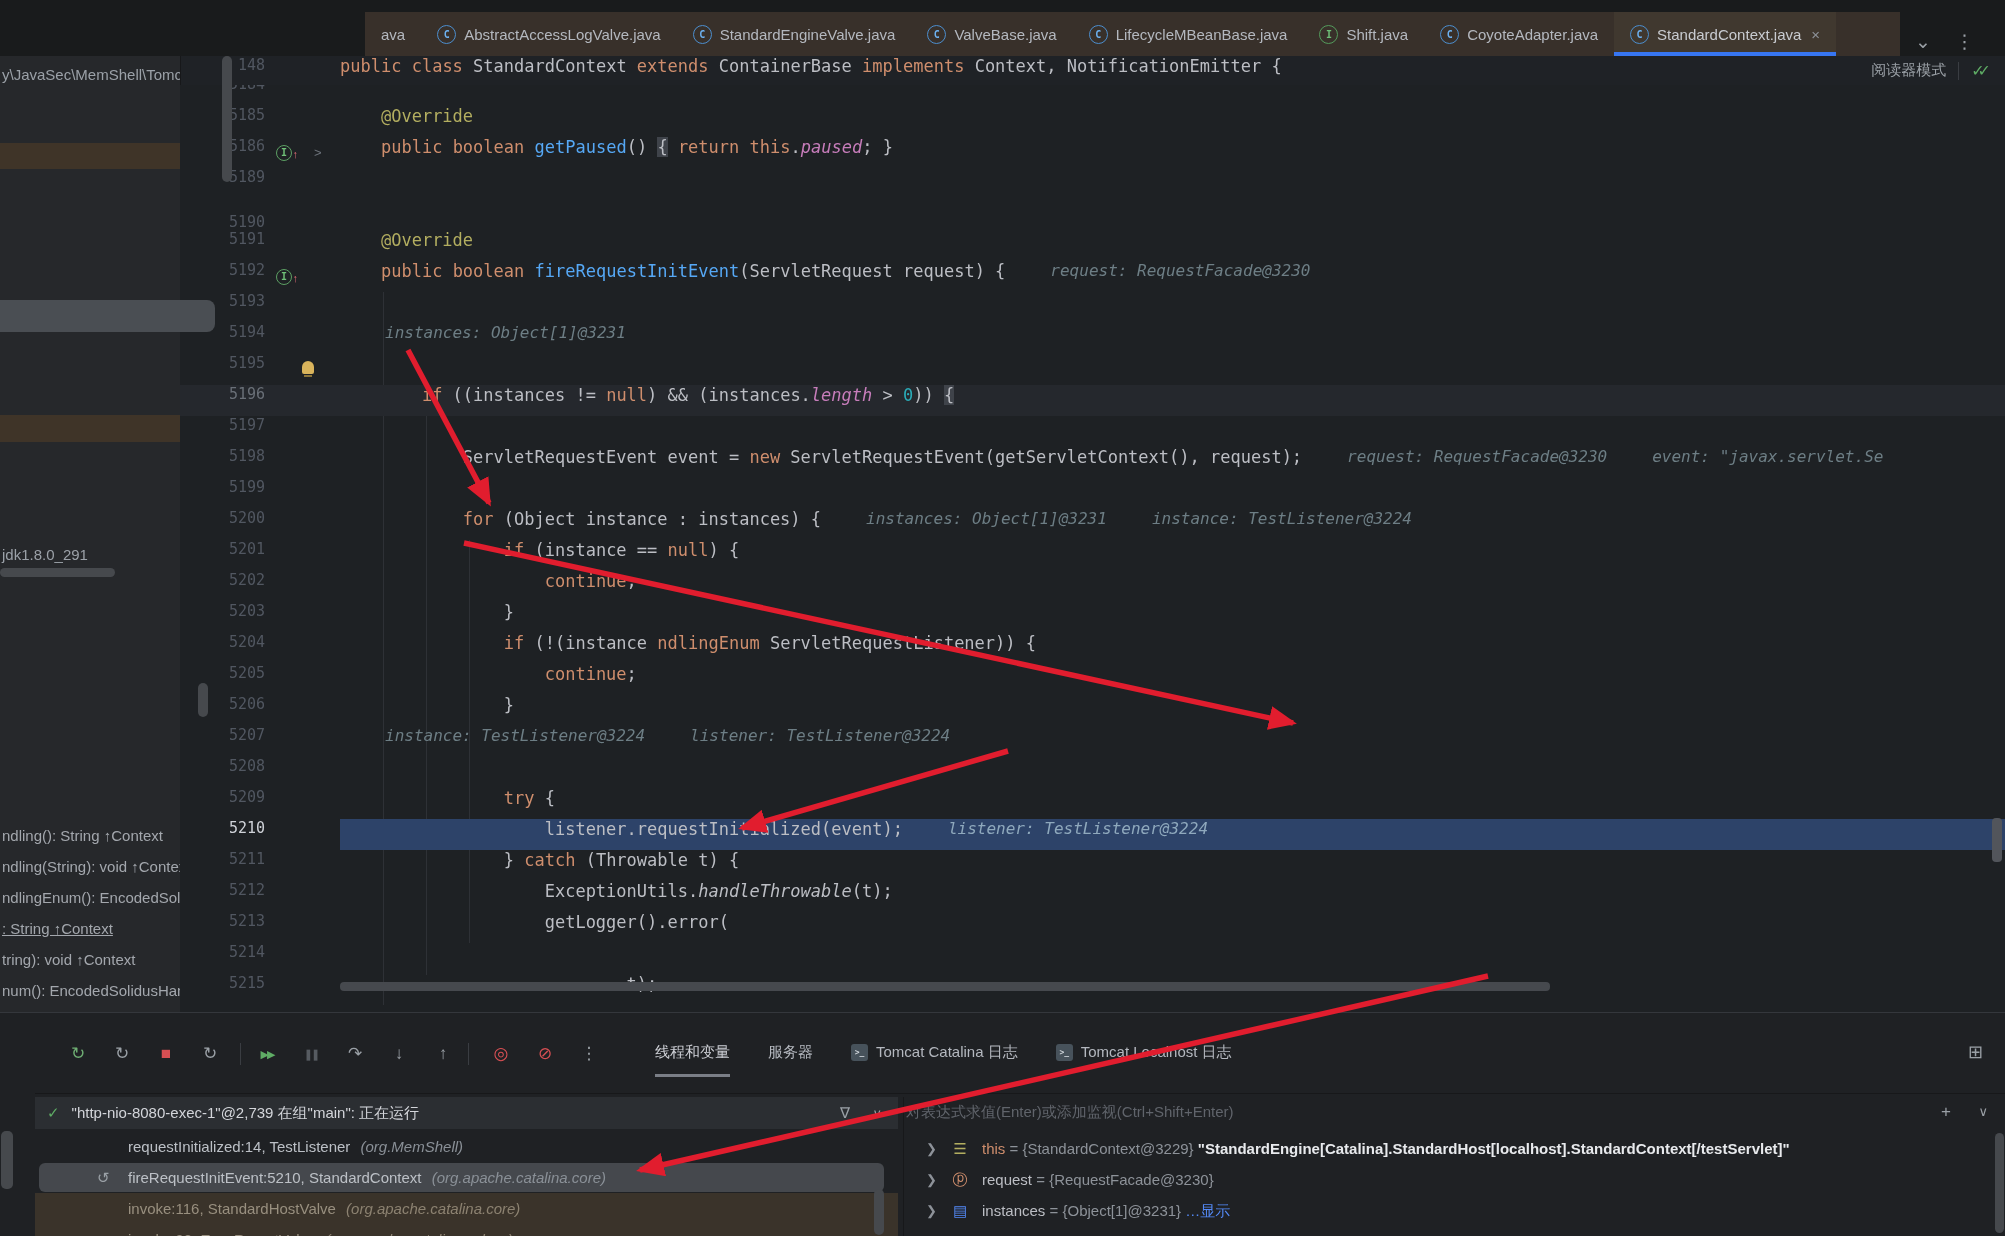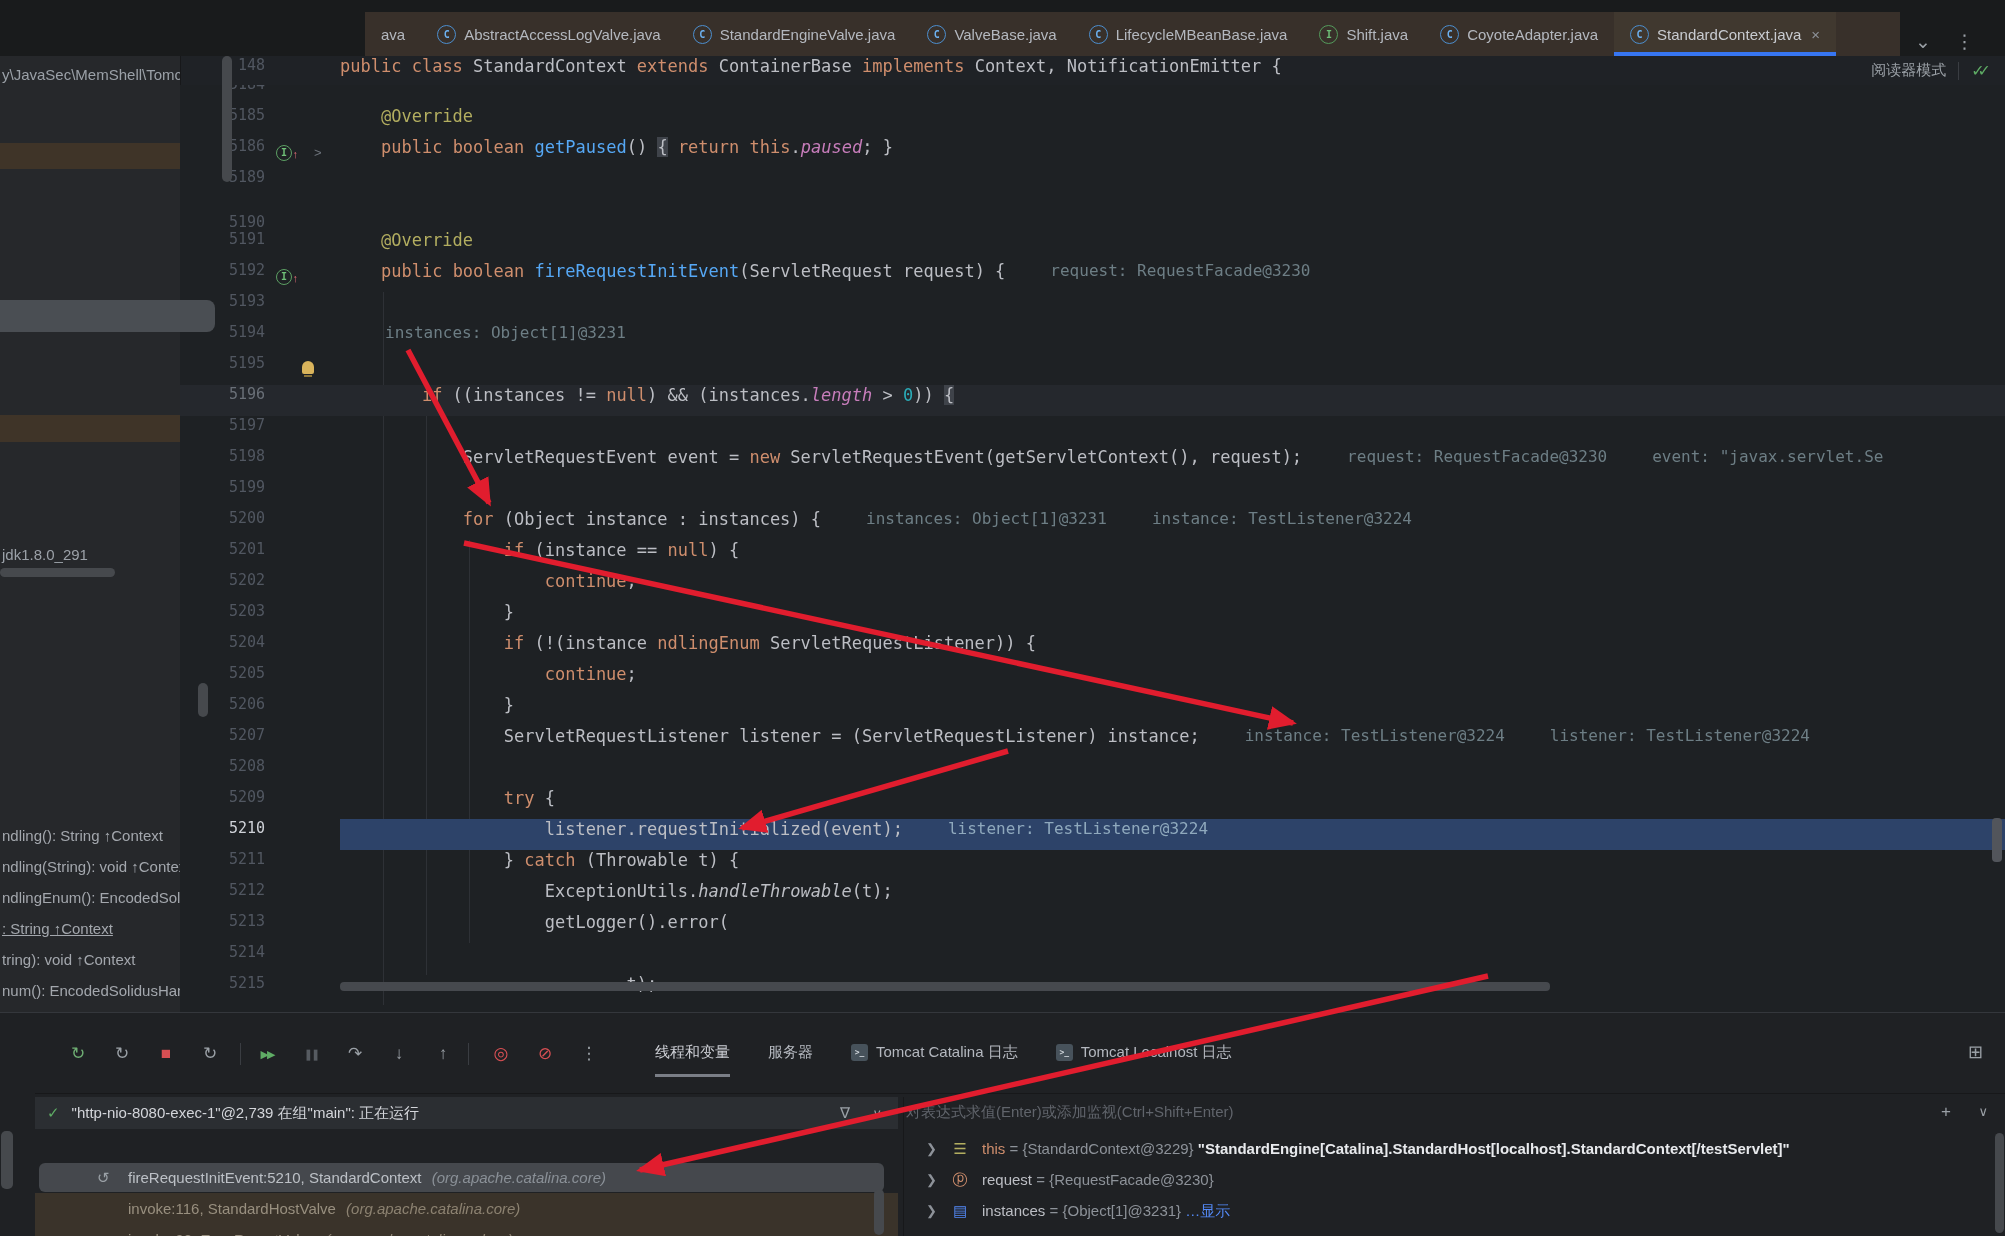--- a/index.html
+++ b/index.html
@@ -45,21 +45,21 @@
   .row.hl .num{color:#6a7078;}
   .row.exec{background:linear-gradient(90deg,rgba(0,0,0,0) 160px,#2d4369 160px);}
   .row.exec .num{color:#cfd2d8;}
   .codewrap{position:absolute;left:160px;top:0;display:flex;white-space:pre;font:17px "DejaVu Sans Mono",monospace;}
   .tk-k{color:#cf8e6d}.tk-d{color:#bcbec4}.tk-s{color:#6aab73}.tk-n{color:#2aacb8}
   .tk-f{color:#c77dbb;font-style:italic}.tk-a{color:#b3ae60}.tk-m{color:#56a8f5}
   .tk-sf{color:#c77dbb;font-style:italic}.tk-im{font-style:italic;color:#bcbec4}
   .tk-box{background:#3f434a;}
   .tk-chip{background:#3d4043;color:#8f9398;border-radius:4px;padding:1px 6px;margin:0 2px;
            font:14px "Liberation Sans",sans-serif;align-self:center;line-height:20px;}
-  .hint{color:#6d7e85;margin-left:45px;font-size:16px;}
+  .hint{font-style:italic;color:#6d7e85;margin-left:45px;font-size:16px;}
   .row.exec .hint{color:#8fa9bd;}
   .ovr{position:absolute;left:96px;top:7px;width:15px;height:15px;}
   .ovr .circ{position:absolute;left:0;top:1px;width:14px;height:14px;border:1px solid #5c9f63;border-radius:50%;
              color:#6fbf77;font:bold 10px "DejaVu Sans Mono",monospace;text-align:center;line-height:14px;}
   .ovr .arr{position:absolute;right:-7px;top:-5px;color:#e06c75;font-size:11px;}
   .fold{position:absolute;left:134px;top:0;color:#6d737b;font-size:13px;}
   .bulb{position:absolute;left:122px;top:7px;width:12px;height:13px;background:#d9b45c;border-radius:6px 6px 2px 2px;}
   .bulb:after{content:"";position:absolute;left:2px;bottom:-3px;width:8px;height:2px;background:#8a7339;}
   .hscroll{position:absolute;left:160px;top:897px;width:1210px;height:9px;background:#46494e;border-radius:4px;}
   .vthumb{position:absolute;left:1812px;top:733px;width:10px;height:44px;background:#52555b;border-radius:4px;}
@@ -277,21 +277,21 @@
         <div class="row" style="top: 579px;">
           <span class="num">5205</span>
           <div class="codewrap"><span class="tk-d">                    </span><span class="tk-k">continue</span><span class="tk-d">;</span></div>
         </div>
         <div class="row" style="top: 610px;">
           <span class="num">5206</span>
           <div class="codewrap"><span class="tk-d">                }</span></div>
         </div>
         <div class="row" style="top: 641px;">
           <span class="num">5207</span>
-          <div class="codewrap"><span class="tk-d">                ServletRequestListener listener = (ServletRequestListener) instance;</span><span class="hint">instance: TestListener@3224</span><span class="hint">listener: TestListener@3224</span></div>
+          <div class="codewrap"><span class="hint">instance: TestListener@3224</span><span class="hint">listener: TestListener@3224</span></div>
         </div>
         <div class="row" style="top: 672px;">
           <span class="num">5208</span>
           <div class="codewrap"></div>
         </div>
         <div class="row" style="top: 703px;">
           <span class="num">5209</span>
           <div class="codewrap"><span class="tk-d">                </span><span class="tk-k">try</span><span class="tk-d"> {</span></div>
         </div>
         <div class="row exec" style="top: 734px;">
@@ -365,20 +365,23 @@
 
     <div class="threadbar">
       <span class="chk">✓</span>
       <span class="lbl">"http-nio-8080-exec-1"@2,739 在组"main": 正在运行</span>
       <span class="funnel">∇</span>
       <span class="chev">∨</span>
     </div>
 
     <div class="frames" id="frames">
       <div class="scrollthumb" style="left:839px;top:58px;width:10px;height:46px;z-index:5;"></div>
+    <div class="frame normal" style="top: 0px;">
+          <span class="txt">requestInitialized:14, TestListener<span class="pkg"> (org.MemShell)</span></span>
+        </div>
         <div class="frame selected" style="top: 31px;">
           <div class="band"></div>
           <span class="ficon">↺</span>
           <span class="txt">fireRequestInitEvent:5210, StandardContext<span class="pkg"> (org.apache.catalina.core)</span></span>
         </div>
         <div class="frame library" style="top: 62px;">
           <span class="txt">invoke:116, StandardHostValve<span class="pkg"> (org.apache.catalina.core)</span></span>
         </div>
         <div class="frame library" style="top: 93px;">
           <span class="txt">invoke:93, ErrorReportValve<span class="pkg"> (org.apache.catalina.valves)</span></span>

